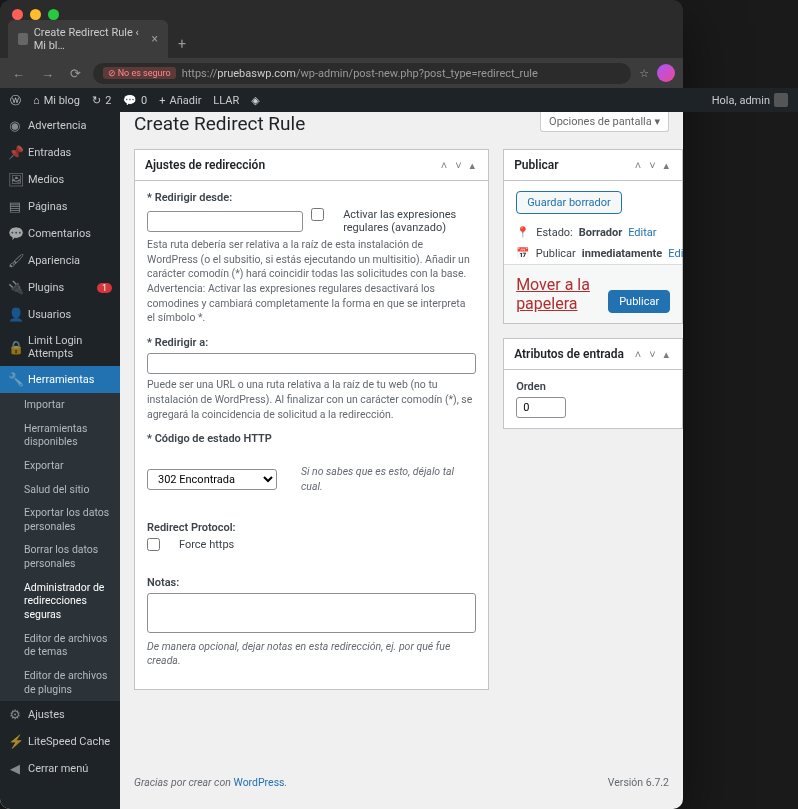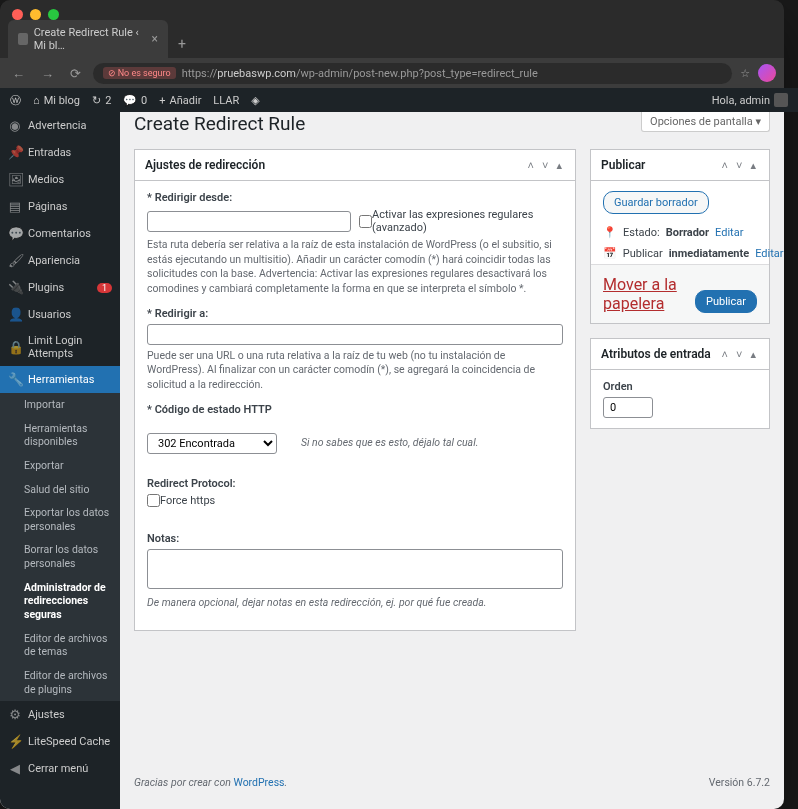--- a/index.html
+++ b/index.html
@@ -1,17 +1,17 @@
 <!DOCTYPE html>
 <html><head>
 <meta charset="utf-8">
 <style>
 *{box-sizing:border-box;margin:0;padding:0;font-family:-apple-system,BlinkMacSystemFont,"Segoe UI",Roboto,sans-serif}
 body{background:#1a1a1a;width:798px;height:809px;overflow:hidden}
-.mac-window{background:#1e1e1e;border-radius:10px;width:784px;height:809px;overflow:hidden;box-shadow:0 20px 60px rgba(0,0,0,.5)}
+.mac-window{background:#1e1e1e;border-radius:10px;width:683px;height:809px;overflow:hidden;box-shadow:0 20px 60px rgba(0,0,0,.5)}
 .titlebar{height:28px;background:#2b2b2b;display:flex;align-items:center;padding:0 12px;gap:8px}
 .traffic{display:flex;gap:7px}
 .dot{width:11px;height:11px;border-radius:50%}
 .dot.red{background:#ff5f57}.dot.yellow{background:#febc2e}.dot.green{background:#28c840}
 .browser-tabs{height:30px;background:#2b2b2b;display:flex;align-items:flex-end;padding:0 8px}
 .tab{background:#3c3c3c;color:#ccc;font-size:11px;padding:6px 10px;border-radius:6px 6px 0 0;display:flex;align-items:center;gap:6px;max-width:160px}
 .tab-icon{width:12px;height:12px;background:#666;border-radius:2px}
 .tab-close{color:#999;font-size:12px;cursor:pointer}
 .tab-add{color:#999;padding:6px 10px;font-size:14px}
 .urlbar{height:30px;background:#3c3c3c;display:flex;align-items:center;padding:0 8px;gap:8px;font-size:11px;color:#ccc}
@@ -27,48 +27,48 @@
 .adminbar .ab-item{display:flex;align-items:center;gap:4px}
 .adminbar .spacer{flex:1}
 .sidebar{width:120px;background:#1d2327;color:#ccc;font-size:11px;padding-top:24px;overflow-y:auto}
 .menu-item{display:flex;align-items:center;gap:6px;padding:6px 8px;cursor:pointer;color:#ccc}
 .menu-item.current{background:#2271b1;color:#fff;position:relative}
 .menu-item.current::after{content:"";position:absolute;right:-6px;top:50%;margin-top:-6px;border:6px solid transparent;border-right-color:#f0f0f1}
 .menu-item .micon{width:14px;font-size:13px;text-align:center;opacity:.6}
 .menu-item .badge{background:#d63638;color:#fff;border-radius:8px;font-size:9px;padding:0 5px;margin-left:auto}
 .submenu{background:#2c3338}
 .submenu .sub-item{padding:5px 8px 5px 24px;font-size:10.5px;color:#b4b9be;cursor:pointer;line-height:1.3}
-.submenu .sub-item.current{color:#fff;font-weight:700}
+.submenu .sub-item.current{color:#fff;font-weight:400}
 .content{flex:1;padding:24px 14px 14px 14px;overflow-y:auto;position:relative}
 .screen-options{position:absolute;top:24px;right:14px;background:#fff;border:1px solid #ccc;border-top:none;padding:3px 8px;font-size:11px;color:#666;border-radius:0 0 3px 3px}
 .page-title{font-size:19px;font-weight:400;color:#1d2327;margin-bottom:14px}
 .cols{display:flex;gap:14px}
 .col-main{flex:1}
 .col-side{width:180px}
 .postbox{background:#fff;border:1px solid #c3c4c7;margin-bottom:14px}
 .postbox-header{border-bottom:1px solid #c3c4c7;padding:8px 10px;display:flex;align-items:center}
 .postbox-header h2{font-size:12px;font-weight:600;color:#1d2327;flex:1}
 .handle-actions{display:flex;gap:2px}
 .handle-btn{color:#787c82;font-size:11px;padding:0 3px;cursor:pointer}
 .postbox-body{padding:10px 12px;font-size:11px;color:#3c434a}
 .field-label{font-size:11px;font-weight:600;margin-bottom:4px;display:block}
 .text-input{width:100%;border:1px solid #8c8f94;border-radius:3px;padding:3px 6px;font-size:11px;background:#fff}
 .text-input.short{width:230px;display:inline-block}
 .select-input{border:1px solid #8c8f94;border-radius:3px;padding:2px 24px 2px 6px;font-size:11px;background:#fff;min-width:130px}
 .help{color:#646970;font-size:10.5px;line-height:1.4;margin:4px 0 10px}
 .italic{font-style:italic}
-.checkbox-row{display:flex;align-items:center;gap:0;font-size:11px}
+.checkbox-row{display:flex;align-items:flex-start;gap:19px;font-size:11px}
 .checkbox-row input{margin:0}
 .inline-row{display:flex;align-items:center;gap:8px;margin-bottom:4px}
 textarea.text-input{height:40px;resize:none}
 .publish-row{padding:4px 0;font-size:11px;display:flex;align-items:center;gap:6px}
 .publish-row .picon{color:#8c8f94;width:14px}
 .link{color:#2271b1;cursor:pointer}
 .link.red{color:#b32d2e;text-decoration:underline}
-.button{border:1px solid #2271b1;background:#f6f7f7;color:#2271b1;padding:4px 10px;border-radius:10px;font-size:11px;cursor:pointer}
+.button{border:1px solid #2271b1;background:#f6f7f7;color:#2271b1;padding:4px 10px;border-radius:4px;font-size:11px;cursor:pointer}
 .button.primary{background:#2271b1;color:#fff}
 .publish-actions{display:flex;justify-content:space-between;align-items:flex-end;border-top:1px solid #dcdcde;padding:10px 12px;background:#f6f7f7}
 .order-input{width:50px;border:1px solid #8c8f94;border-radius:3px;padding:3px 6px;font-size:11px}
 .footer{position:absolute;bottom:20px;left:14px;right:14px;font-size:10.5px;color:#646970;font-style:italic;display:flex;justify-content:space-between}
 </style>
 </head>
 <body>
 
 <div class="mac-window">
   <div class="titlebar">

